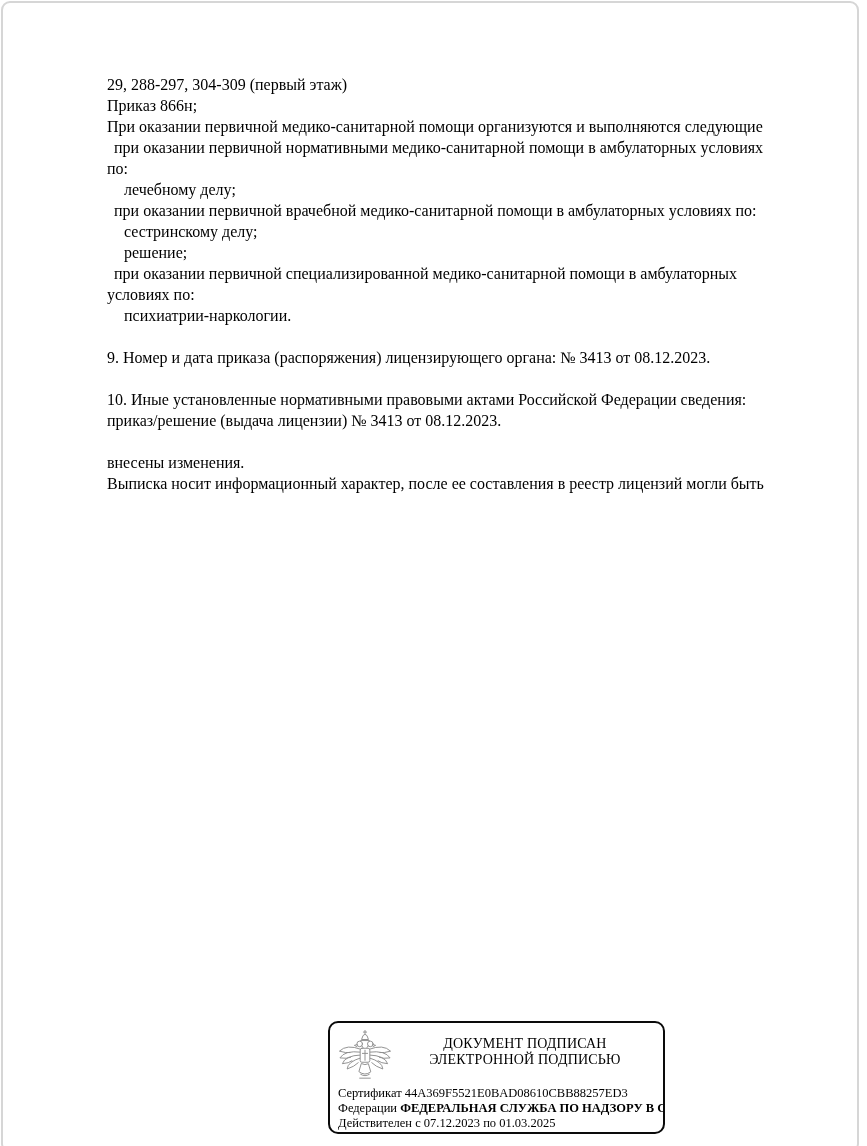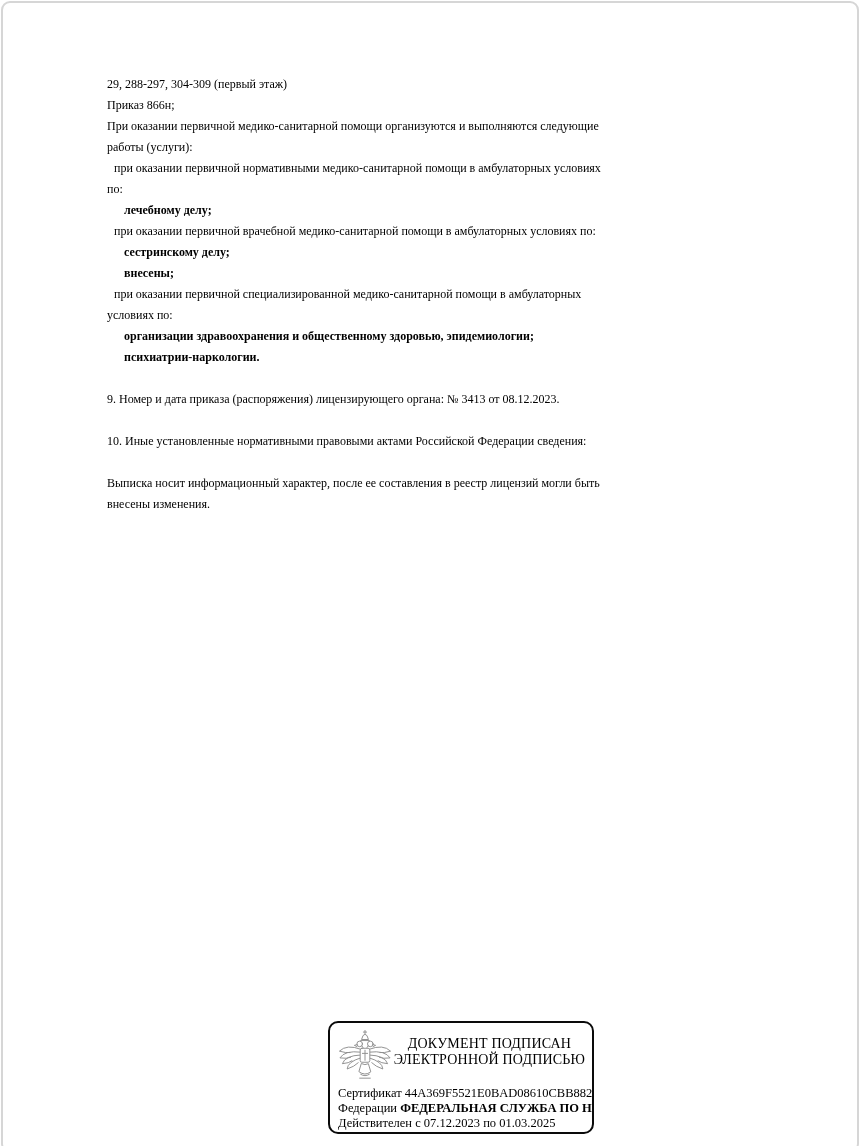--- a/index.html
+++ b/index.html
@@ -21,36 +21,36 @@
     background: #ffffff;
     border: 2px solid #d6d6d6;
     border-radius: 9px;
     box-sizing: border-box;
   }
   .textblock {
     position: absolute;
     left: 104px;
     top: 71px;
     width: 712px;
-    font-size: 12px;
+    font-size: 16px;
     line-height: 21px;
   }
   .line {
     min-height: 21px;
     white-space: nowrap;
   }
   .i1 { padding-left: 7px; }
-  .i2 { padding-left: 17px; font-weight: bold; }
+  .i2 { padding-left: 17px; }
 
   
   .stamp {
     position: absolute;
     left: 325px;
     top: 1018px;
-    width: 266px;
+    width: 337px;
     height: 113px;
     box-sizing: border-box;
     border: 2.5px solid #0a0a0a;
     border-radius: 10px;
     background: #ffffff;
     overflow: hidden;
     padding: 4px 5px 0 8px;
   }
   .stamp-top {
     display: flex;
@@ -84,38 +84,37 @@
 </style>
 </head>
 <body>
 
 <div class="page">
 
   <div class="textblock">
     <div class="line">29, 288-297, 304-309 (первый этаж)</div>
     <div class="line">Приказ 866н;</div>
     <div class="line">При оказании первичной медико-санитарной помощи организуются и выполняются следующие</div>
-    <div class="line">работы (услуги):</div>
     <div class="line i1">при оказании первичной нормативными медико-санитарной помощи в амбулаторных условиях</div>
     <div class="line">по:</div>
     <div class="line i2">лечебному делу;</div>
     <div class="line i1">при оказании первичной врачебной медико-санитарной помощи в амбулаторных условиях по:</div>
     <div class="line i2">сестринскому делу;</div>
-    <div class="line i2">внесены;</div>
+    <div class="line i2">решение;</div>
     <div class="line i1">при оказании первичной специализированной медико-санитарной помощи в амбулаторных</div>
     <div class="line">условиях по:</div>
-    <div class="line i2">организации здравоохранения и общественному здоровью, эпидемиологии;</div>
     <div class="line i2">психиатрии-наркологии.</div>
     <div class="line"></div>
     <div class="line">9. Номер и дата приказа (распоряжения) лицензирующего органа: № 3413 от 08.12.2023.</div>
     <div class="line"></div>
     <div class="line">10. Иные установленные нормативными правовыми актами Российской Федерации сведения:</div>
+    <div class="line">приказ/решение (выдача лицензии) № 3413 от 08.12.2023.</div>
     <div class="line"></div>
+    <div class="line">внесены изменения.</div>
     <div class="line">Выписка носит информационный характер, после ее составления в реестр лицензий могли быть</div>
-    <div class="line">внесены изменения.</div>
   </div>
 
   <div class="stamp">
     <div class="stamp-top">
       <span class="emblem">
         <svg viewBox="0 0 56 54" xmlns="http://www.w3.org/2000/svg">
           <g fill="none" stroke="#8f8f8f" stroke-width="1" stroke-linecap="round" stroke-linejoin="round">
 
             <path d="M28 1 v3.5 M26.3 2.7 h3.4"></path>
             <path d="M24.5 10 q1.2 -5 3.5 -5 q2.3 0 3.5 5 z"></path>

